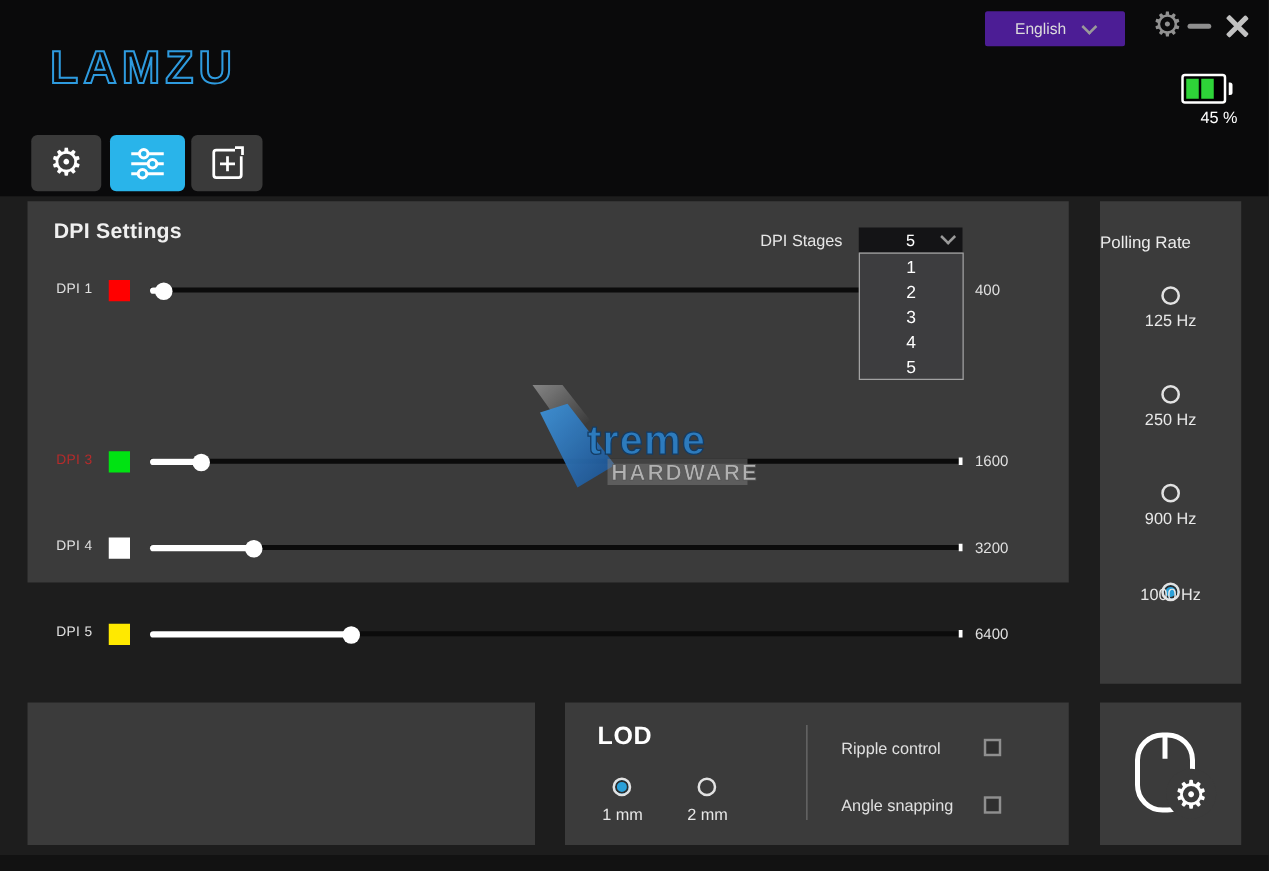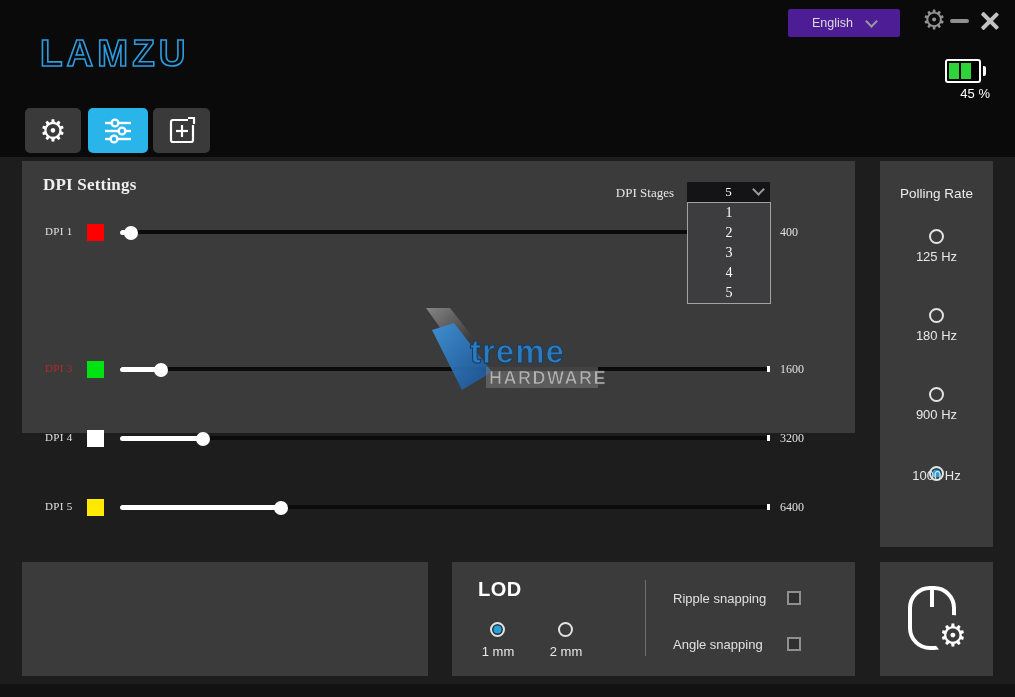--- a/index.html
+++ b/index.html
@@ -28,21 +28,21 @@
   .bat-nub{left:983px;top:66px;width:3px;height:10px;background:#fff;border-radius:0 2px 2px 0;}
   .bat-label{left:936px;top:86px;width:54px;text-align:right;color:#fff;font-size:13px;}
 
   
   .tab{top:108px;height:45px;border-radius:5px;background:#3a3a3a;display:flex;align-items:center;justify-content:center;cursor:pointer;}
   .tab.active{background:#29b4ea;}
   .tab .glyph{color:#fff;font-size:30px;line-height:1;}
 
   
   .panel{background:#3b3b3b;}
-  .dpi-panel{left:22px;top:161px;width:833px;height:272px;font-family:Liberation Serif, serif;}
+  .dpi-panel{left:22px;top:161px;width:833px;height:305px;}
   .poll-panel{left:880px;top:161px;width:113px;height:386px;}
   .empty-panel{left:22px;top:562px;width:406px;height:114px;}
   .lod-panel{left:452px;top:562px;width:403px;height:114px;}
   .mouse-panel{left:880px;top:562px;width:113px;height:114px;cursor:pointer;}
   .bottom-strip{left:0;top:684px;width:1015px;height:13px;background:#121212;}
 
   .panel-title{color:#f0f0f0;font-size:17px;font-weight:bold;letter-spacing:.2px;}
 
   
   .dpi-row{left:0;width:833px;height:21px;}
@@ -62,21 +62,21 @@
     display:flex;align-items:center;justify-content:center;cursor:pointer;z-index:6;}
   .dd-select .chev{position:absolute;right:7px;top:7px;}
   .dd-list{left:665px;top:41px;width:84px;height:102px;background:#3d3d3f;border:1px solid #a2a2a2;box-sizing:border-box;z-index:6;}
   .dd-item{height:20px;line-height:20px;text-align:center;color:#fff;font-size:14px;cursor:pointer;}
 
   
   .radio{width:15px;height:15px;border-radius:50%;border:2px solid #e2e2e2;box-sizing:border-box;background:transparent;cursor:pointer;}
   .radio.selected{background:#2aa0d8;box-shadow:inset 0 0 0 1.5px #2c2c2c;}
   .checkbox{width:14px;height:14px;border:2px solid #8f8f8f;background:#2f2f2f;box-sizing:border-box;cursor:pointer;}
 
-  .poll-title{left:0;top:25px;width:113px;text-align:center;color:#ececec;font-size:13.5px;}
+  .poll-title{left:0;top:25px;width:113px;text-align:left;color:#ececec;font-size:13.5px;}
   .poll-label{left:0;width:113px;text-align:center;color:#e8e8e8;font-size:13px;}
 
   
   .lod-title{left:26px;top:16px;font-size:20px;font-weight:bold;color:#fff;letter-spacing:.5px;}
   .lod-label{width:48px;text-align:center;color:#e8e8e8;font-size:13px;}
   .lod-divider{left:193px;top:18px;width:1px;height:76px;background:#6f6f6f;}
   .toggle-label{color:#e0e0e0;font-size:13px;}
 
   
   .mouse-body{left:28px;top:24px;width:48px;height:64px;border:4px solid #fff;border-radius:22px;box-sizing:border-box;}
@@ -199,21 +199,21 @@
     </div>
   </div>
 
   <div class="abs panel poll-panel">
     <div class="abs poll-title">Polling Rate</div>
 
     <div class="abs radio" style="left:49px;top:68px;"></div>
     <div class="abs poll-label" style="top:88px;">125 Hz</div>
 
     <div class="abs radio" style="left:49px;top:147px;"></div>
-    <div class="abs poll-label" style="top:167px;">180 Hz</div>
+    <div class="abs poll-label" style="top:167px;">250 Hz</div>
 
     <div class="abs radio" style="left:49px;top:226px;"></div>
     <div class="abs poll-label" style="top:246px;">900 Hz</div>
 
     <div class="abs radio selected" style="left:49px;top:305px;"></div>
     <div class="abs poll-label" style="top:307px;">1000 Hz</div>
   </div>
 
   <div class="abs panel empty-panel"></div>
 
@@ -221,21 +221,21 @@
     <div class="abs lod-title">LOD</div>
 
     <div class="abs radio selected" style="left:38px;top:60px;"></div>
     <div class="abs lod-label" style="left:22px;top:82px;">1 mm</div>
 
     <div class="abs radio" style="left:106px;top:60px;"></div>
     <div class="abs lod-label" style="left:90px;top:82px;">2 mm</div>
 
     <div class="abs lod-divider"></div>
 
-    <span class="abs toggle-label" style="left:221px;top:29px;">Ripple snapping</span>
+    <span class="abs toggle-label" style="left:221px;top:29px;">Ripple control</span>
     <div class="abs checkbox" style="left:335px;top:29px;"></div>
 
     <span class="abs toggle-label" style="left:221px;top:75px;">Angle snapping</span>
     <div class="abs checkbox" style="left:335px;top:75px;"></div>
   </div>
 
   <div class="abs panel mouse-panel">
     <div class="abs mouse-body"></div>
     <div class="abs mouse-wheel"></div>
     <div class="abs mouse-gear-wrap">

